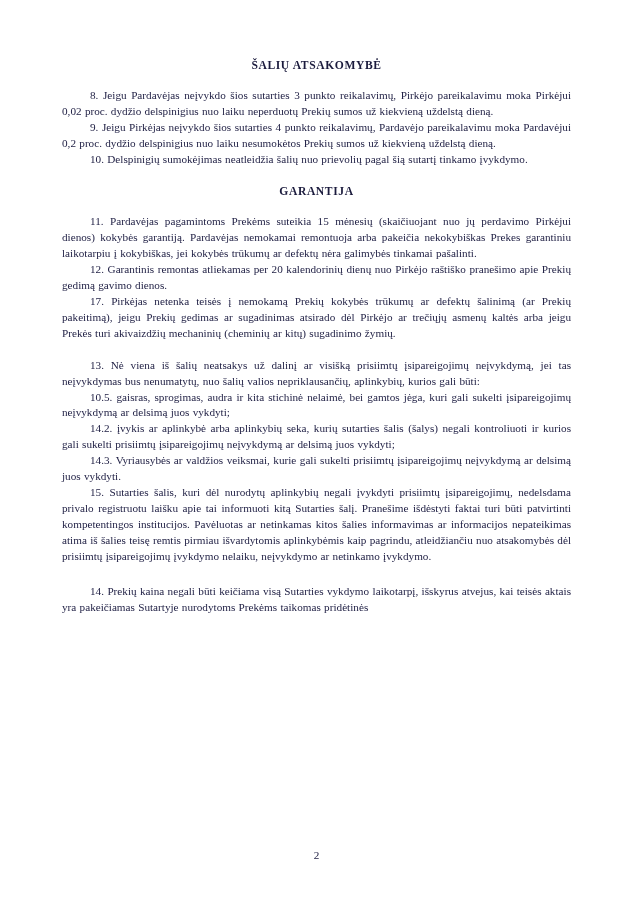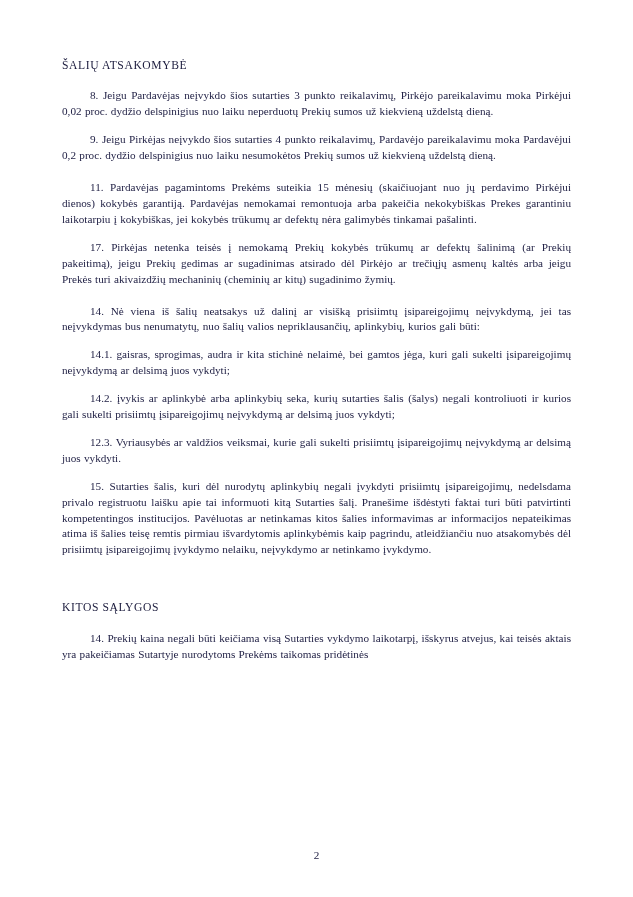--- a/index.html
+++ b/index.html
@@ -22,37 +22,37 @@
     background: #ffffff;
   }
   .doc-body {
     font-size: 11.2px;
     line-height: 1.42;
     text-align: justify;
     color: #232347;
   }
   h2.section-title {
     font-size: 11.6px;
-    font-weight: normal;
-    text-align: left;
+    font-weight: bold;
+    text-align: center;
     letter-spacing: 0.6px;
     margin: 0 0 14px 0;
     color: #1b1b3d;
   }
   h2.section-title.spaced-top {
     margin-top: 22px;
   }
   p.para {
     margin: 0;
     text-indent: 28px;
     text-align: justify;
     word-spacing: 0.5px;
   }
   p.para + p.para {
-    margin-top: 12px;
+    margin-top: 0;
   }
   .block {
     margin-bottom: 0;
   }
   .gap-md { height: 16px; }
   .gap-lg { height: 20px; }
   .page-number {
     position: absolute;
     left: 0;
     right: 0;
@@ -68,42 +68,44 @@
 </head>
 <body>
 
 <div class="page">
   <div class="doc-body">
 
     <h2 class="section-title">ŠALIŲ ATSAKOMYBĖ</h2>
     <div class="block">
       <p class="para">8. Jeigu Pardavėjas neįvykdo šios sutarties 3 punkto reikalavimų, Pirkėjo pareikalavimu moka Pirkėjui 0,02 proc. dydžio delspinigius nuo laiku neperduotų Prekių sumos už kiekvieną uždelstą dieną.</p>
       <p class="para">9. Jeigu Pirkėjas neįvykdo šios sutarties 4 punkto reikalavimų, Pardavėjo pareikalavimu moka Pardavėjui 0,2 proc. dydžio delspinigius nuo laiku nesumokėtos Prekių sumos už kiekvieną uždelstą dieną.</p>
+      <p class="para">10. Delspinigių sumokėjimas neatleidžia šalių nuo prievolių pagal šią sutartį tinkamo įvykdymo.</p>
     </div>
 
     <div class="gap-md"></div>
 
+    <h2 class="section-title">GARANTIJA</h2>
     <div class="block">
       <p class="para">11. Pardavėjas pagamintoms Prekėms suteikia 15 mėnesių (skaičiuojant nuo jų perdavimo Pirkėjui dienos) kokybės garantiją. Pardavėjas nemokamai remontuoja arba pakeičia nekokybiškas Prekes garantiniu laikotarpiu į kokybiškas, jei kokybės trūkumų ar defektų nėra galimybės tinkamai pašalinti.</p>
+      <p class="para">12. Garantinis remontas atliekamas per 20 kalendorinių dienų nuo Pirkėjo raštiško pranešimo apie Prekių gedimą gavimo dienos.</p>
       <p class="para">17. Pirkėjas netenka teisės į nemokamą Prekių kokybės trūkumų ar defektų šalinimą (ar Prekių pakeitimą), jeigu Prekių gedimas ar sugadinimas atsirado dėl Pirkėjo ar trečiųjų asmenų kaltės arba jeigu Prekės turi akivaizdžių mechaninių (cheminių ar kitų) sugadinimo žymių.</p>
     </div>
 
     <div class="gap-md"></div>
 
     <div class="block">
-      <p class="para">14. Nė viena iš šalių neatsakys už dalinį ar visišką prisiimtų įsipareigojimų neįvykdymą, jei tas neįvykdymas bus nenumatytų, nuo šalių valios nepriklausančių, aplinkybių, kurios gali būti:</p>
-      <p class="para">14.1. gaisras, sprogimas, audra ir kita stichinė nelaimė, bei gamtos jėga, kuri gali sukelti įsipareigojimų neįvykdymą ar delsimą juos vykdyti;</p>
+      <p class="para">13. Nė viena iš šalių neatsakys už dalinį ar visišką prisiimtų įsipareigojimų neįvykdymą, jei tas neįvykdymas bus nenumatytų, nuo šalių valios nepriklausančių, aplinkybių, kurios gali būti:</p>
+      <p class="para">10.5. gaisras, sprogimas, audra ir kita stichinė nelaimė, bei gamtos jėga, kuri gali sukelti įsipareigojimų neįvykdymą ar delsimą juos vykdyti;</p>
       <p class="para">14.2. įvykis ar aplinkybė arba aplinkybių seka, kurių sutarties šalis (šalys) negali kontroliuoti ir kurios gali sukelti prisiimtų įsipareigojimų neįvykdymą ar delsimą juos vykdyti;</p>
-      <p class="para">12.3. Vyriausybės ar valdžios veiksmai, kurie gali sukelti prisiimtų įsipareigojimų neįvykdymą ar delsimą juos vykdyti.</p>
+      <p class="para">14.3. Vyriausybės ar valdžios veiksmai, kurie gali sukelti prisiimtų įsipareigojimų neįvykdymą ar delsimą juos vykdyti.</p>
       <p class="para">15. Sutarties šalis, kuri dėl nurodytų aplinkybių negali įvykdyti prisiimtų įsipareigojimų, nedelsdama privalo registruotu laišku apie tai informuoti kitą Sutarties šalį. Pranešime išdėstyti faktai turi būti patvirtinti kompetentingos institucijos. Pavėluotas ar netinkamas kitos šalies informavimas ar informacijos nepateikimas atima iš šalies teisę remtis pirmiau išvardytomis aplinkybėmis kaip pagrindu, atleidžiančiu nuo atsakomybės dėl prisiimtų įsipareigojimų įvykdymo nelaiku, neįvykdymo ar netinkamo įvykdymo.</p>
     </div>
 
     <div class="gap-lg"></div>
 
-    <h2 class="section-title spaced-top">KITOS SĄLYGOS</h2>
     <div class="block clipped-last">
       <p class="para">14. Prekių kaina negali būti keičiama visą Sutarties vykdymo laikotarpį, išskyrus atvejus, kai teisės aktais yra pakeičiamas Sutartyje nurodytoms Prekėms taikomas pridėtinės</p>
     </div>
 
   </div>
 
   <div class="page-number">2</div>
 </div>
 
 </body></html>

